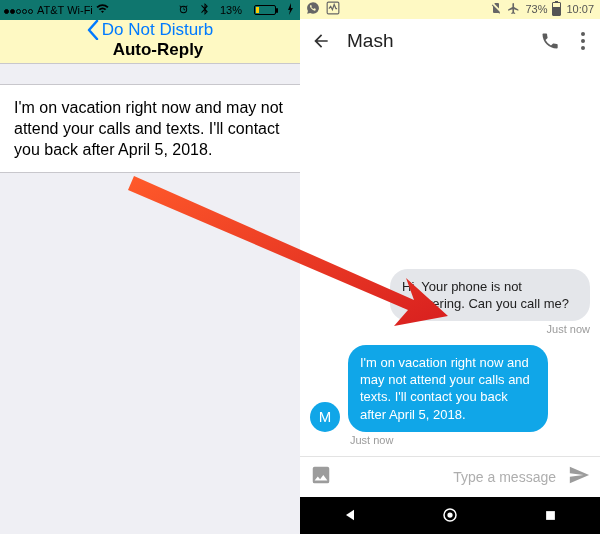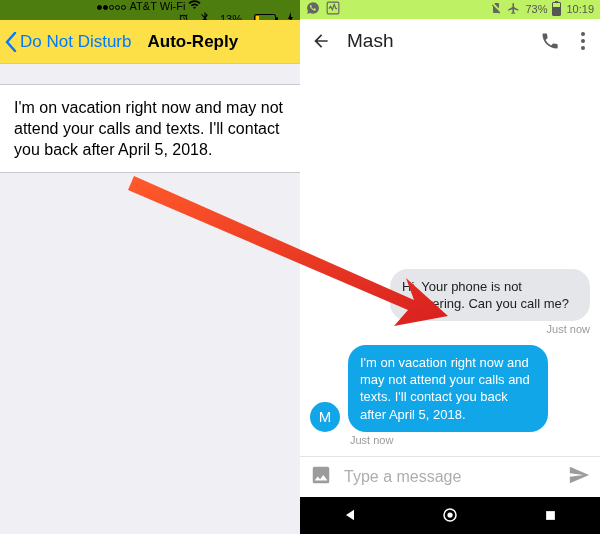--- a/index.html
+++ b/index.html
@@ -1,40 +1,40 @@
 <!DOCTYPE html>
 <html><head>
 <meta charset="utf-8">
 <style>
   * { box-sizing: border-box; margin:0; padding:0; }
   html,body { width:600px; height:534px; font-family: -apple-system, "Helvetica Neue", Arial, sans-serif; background:#fff; }
   .stage { position:relative; width:600px; height:534px; overflow:hidden; }
 
   
   .ios { position:absolute; left:0; top:0; width:300px; height:534px; background:#efeff4; }
-  .ios-status { height:20px; display:flex; align-items:center; padding:0 6px 0 4px; font-size:11px; font-weight:500; color:#000; background:#4d7c0f; position:relative;flex-direction:column; }
+  .ios-status { height:20px; display:flex; align-items:center; padding:0 6px 0 4px; font-size:11px; font-weight:500; color:#000; background:#0f766e; position:relative; }
   .ios-status .carrier { display:flex; align-items:center; gap:3px; }
   .ios-status .time { position:absolute; left:50%; transform:translateX(-50%); font-weight:600;margin-top:43px; }
   .ios-status .right { margin-left:auto; display:flex; align-items:center; gap:12px; }
   .sig-dots span { display:inline-block; width:5px; height:5px; border-radius:50%; border:1px solid #000; margin-right:1px; }
   .sig-dots span.on { background:#000; }
   .ios-battery-shell { width:22px; height:10px; border:1px solid #000; border-radius:2px; position:relative; }
   .ios-battery-shell::after { content:""; position:absolute; right:-3px; top:2px; width:2px; height:5px; background:#000; border-radius:1px; }
   .ios-battery-fill { position:absolute; left:1px; top:1px; bottom:1px; width:13%; background:#ffcc00; }
 
-  .ios-nav { height:44px; background:#fde047; border-bottom:1px solid #c8c7cc; display:flex; align-items:center; padding:0 5px; position:relative; }
+  .ios-nav { height:44px; background:#fef9c3; border-bottom:1px solid #c8c7cc; display:flex; align-items:center; padding:0 5px; position:relative;flex-direction:column; }
   .ios-back { display:flex; align-items:center; color:#007aff; font-size:17px; }
   .ios-back svg { width:12px; height:20px; }
   .ios-title { font-weight:600; font-size:17px; color:#000; margin-left:16px; }
 
   .ios-card { background:#fff; border-top:1px solid #c8c7cc; border-bottom:1px solid #c8c7cc; margin-top:20px; padding:12px 14px; font-size:16px; line-height:1.32; color:#000; }
 
   
   .and { position:absolute; left:300px; top:0; width:300px; height:534px; background:#fff; display:flex; flex-direction:column; }
-  .and-status { height:22px; background:#bef264; display:flex; align-items:center; padding:0 6px; font-size:11px; color:#545454; }
+  .and-status { height:22px; background:#fef9c3; display:flex; align-items:center; padding:0 6px; font-size:11px; color:#545454; }
   .and-status .spacer { flex:1; }
   .and-status .left-icons { display:flex; gap:6px; }
   .and-status .right-icons { display:flex; align-items:center; gap:5px; }
   .and-battery { width:9px; height:14px; border:1px solid #555; border-radius:1px; position:relative; }
   .and-battery::before { content:""; position:absolute; left:2px; right:2px; top:-2px; height:2px; background:#555; }
   .and-battery-fill { position:absolute; left:0; right:0; bottom:0; height:73%; background:#555; }
 
   .and-app { height:52px; display:flex; align-items:center; padding:0 10px; gap:15px; }
   .and-title { font-size:19px; color:#212121; font-weight:400; flex:1; }
   .and-icon { width:22px; height:22px; display:flex; align-items:center; justify-content:center; color:#5c5c5c; }
@@ -46,21 +46,21 @@
   .bubble.in { background:#e4e6ea; color:#222; }
   .bubble.out { background:#10a6e8; color:#fff; }
   .avatar { width:30px; height:30px; border-radius:50%; background:#10a6e8; color:#fff; display:flex; align-items:center; justify-content:center; font-size:15px; margin-right:8px; flex-shrink:0; }
   .ts { font-size:11px; color:#9b9b9b; margin:2px 0 10px 4px; }
   .ts.r { text-align:right; }
   .ts.l { margin-left:40px; }
 
   .chat-spacer { height:200px; }
 
   .composer { height:48px; border-top:1px solid #e3e3e3; display:flex; align-items:center; padding:0 10px; gap:12px; }
-  .composer input { flex:1; border:none; outline:none; font-size:16px; color:#15803d; }
+  .composer input { flex:1; border:none; outline:none; font-size:14px; color:#15803d;text-align:right; }
   .composer input::placeholder { color:#aeaeae; }
 
   .navbar { height:44px; background:#000; display:flex; align-items:center; justify-content:space-around; }
   .navbar .nb { width:20px; height:20px; display:flex; align-items:center; justify-content:center; }
 
   
   .arrow { position:absolute; left:122px; top:170px; pointer-events:none; }
 
 </style>
 </head>
@@ -144,21 +144,21 @@
         </span>
         <span>
           <svg width="13" height="13" viewBox="0 0 24 24">
               <path fill="#666" d="M21 16v-2l-8-5V3.5a1.5 1.5 0 0 0-3 0V9l-8 5v2l8-2.5V19l-2 1.5V22l3.5-1 3.5 1v-1.5L13 19v-5.5z"></path>
             </svg>
         </span>
         <span>73%</span>
         <span class="and-battery">
             <span class="and-battery-fill"></span>
           </span>
-        <span>10:19</span>
+        <span>10:07</span>
       </div>
     </div>
 
     <div class="and-app">
       <span class="and-icon">
         <svg width="20" height="20" viewBox="0 0 24 24">
             <path fill="#323232" d="M20 11H7.8l5.6-5.6L12 4l-8 8 8 8 1.4-1.4L7.8 13H20z"></path>
           </svg>
       </span>
       <span class="and-title">Mash</span>

